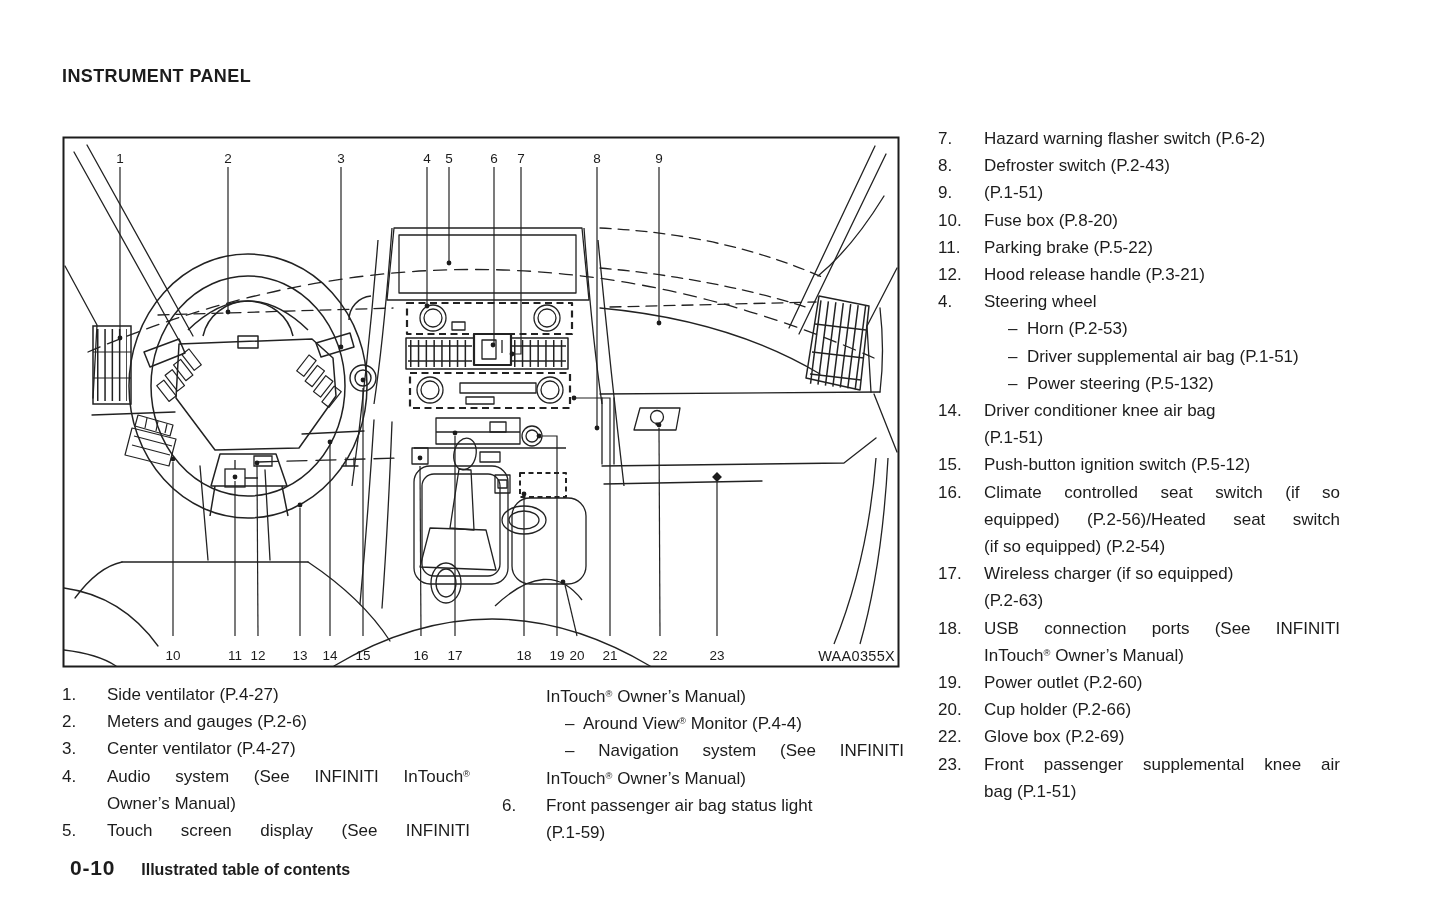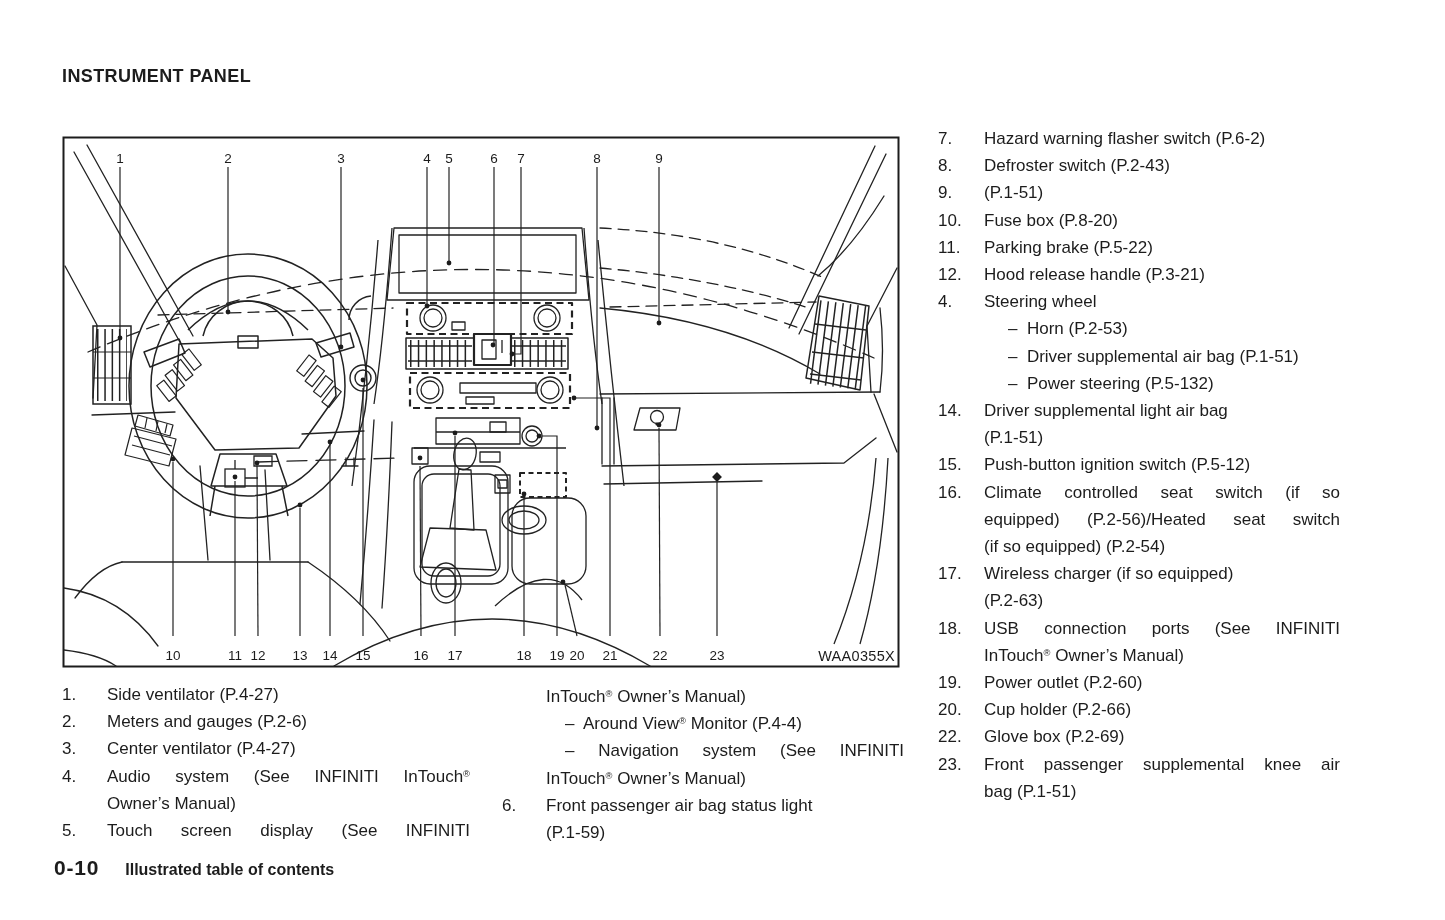--- a/index.html
+++ b/index.html
@@ -24,21 +24,21 @@
   .line.j{text-align:justify;text-align-last:justify;}
   .line.pre{white-space:pre-wrap;}
   .col-right{position:absolute;left:938px;top:125px;width:402px;}
   .col-left{position:absolute;left:62px;top:681px;width:408px;}
   .col-left .lrow{grid-template-columns:45px 1fr;}
   .col-mid{position:absolute;left:502px;top:683px;width:402px;}
   .col-mid .lrow{grid-template-columns:44px 1fr;}
   .col-right .sub .line{padding-left:24px;}
   .col-mid .sub .line:first-child{padding-left:19px;}
   .footer{
-    position:absolute;left:54px;top:856px;
+    position:absolute;left:70px;top:856px;
     display:flex;align-items:baseline;gap:26px;
   }
   .footer .pagenum{font-size:21px;font-weight:bold;letter-spacing:.8px;}
   .footer .section{font-size:16px;font-weight:bold;}
   sup.reg{font-size:.55em;vertical-align:.55em;line-height:0;}
   svg text{font-family:"Liberation Sans", sans-serif;font-size:13.5px;fill:#1c1c1c;}
   svg .code{font-size:14.5px;letter-spacing:.3px;}
 </style>
 </head>
 <body>
@@ -338,21 +338,21 @@
     </div>
   <div class="lrow sub">
       <div class="num"></div>
       <div class="txt">
         <div class="line pre">–  Power steering (P.5-132)</div>
       </div>
     </div>
   <div class="lrow">
       <div class="num">14.</div>
       <div class="txt">
-        <div class="line">Driver supplemental light air bag</div>
+        <div class="line">Driver conditioner knee air bag</div>
         <div class="line">(P.1-51)</div>
       </div>
     </div>
   <div class="lrow">
       <div class="num">15.</div>
       <div class="txt">
         <div class="line">Push-button ignition switch (P.5-12)</div>
       </div>
     </div>
   <div class="lrow">

